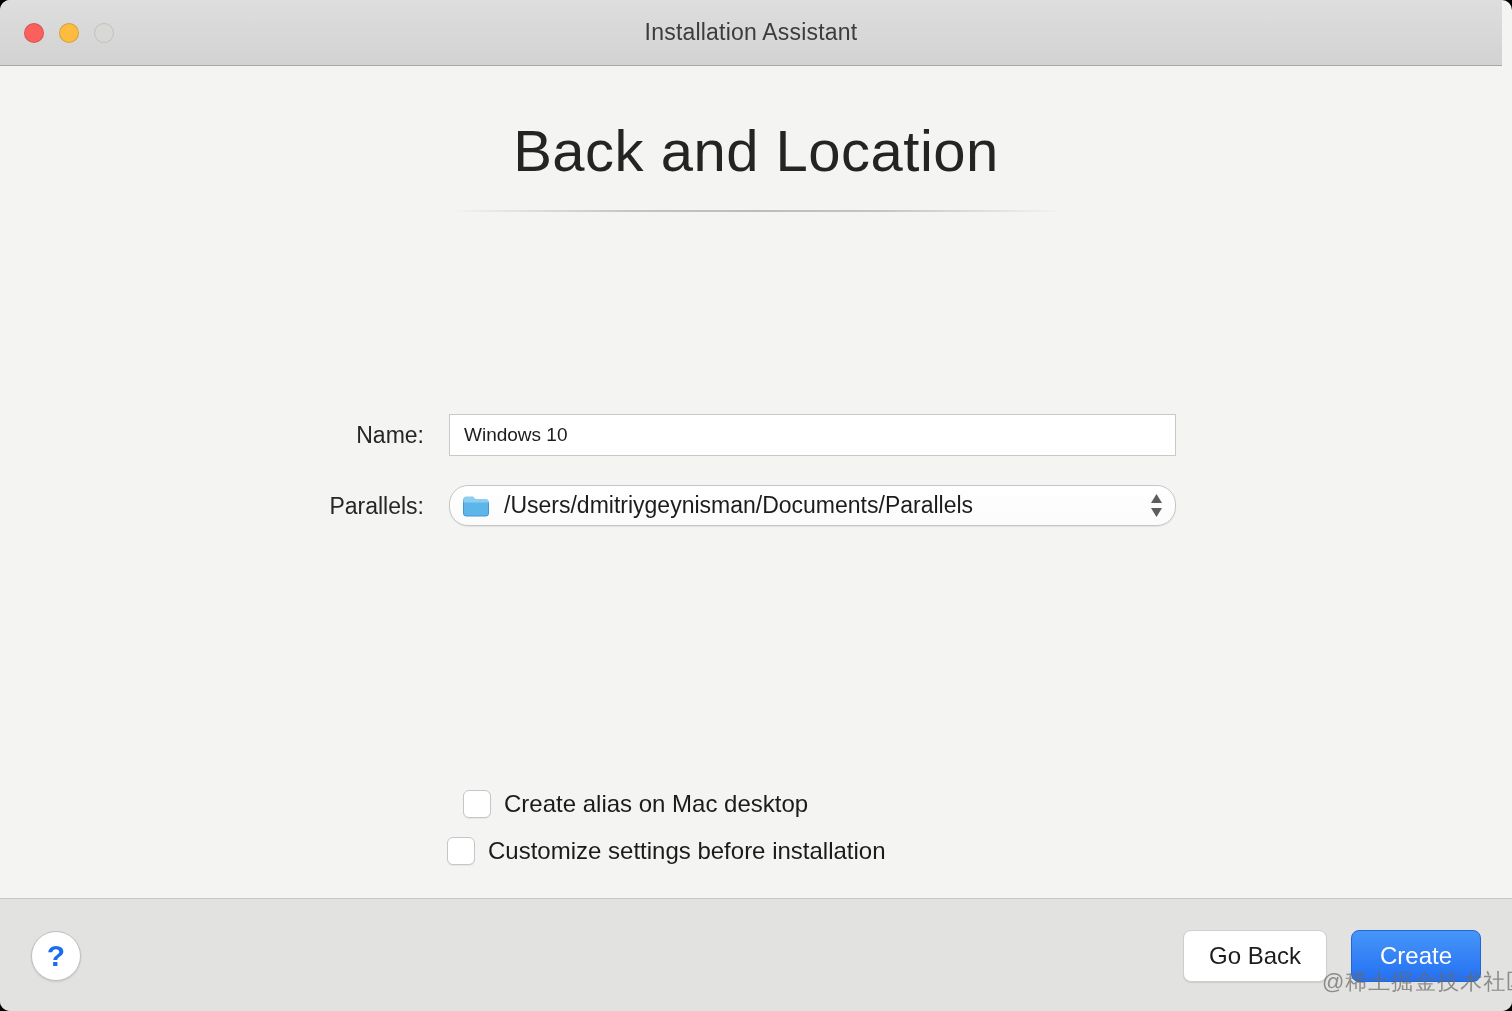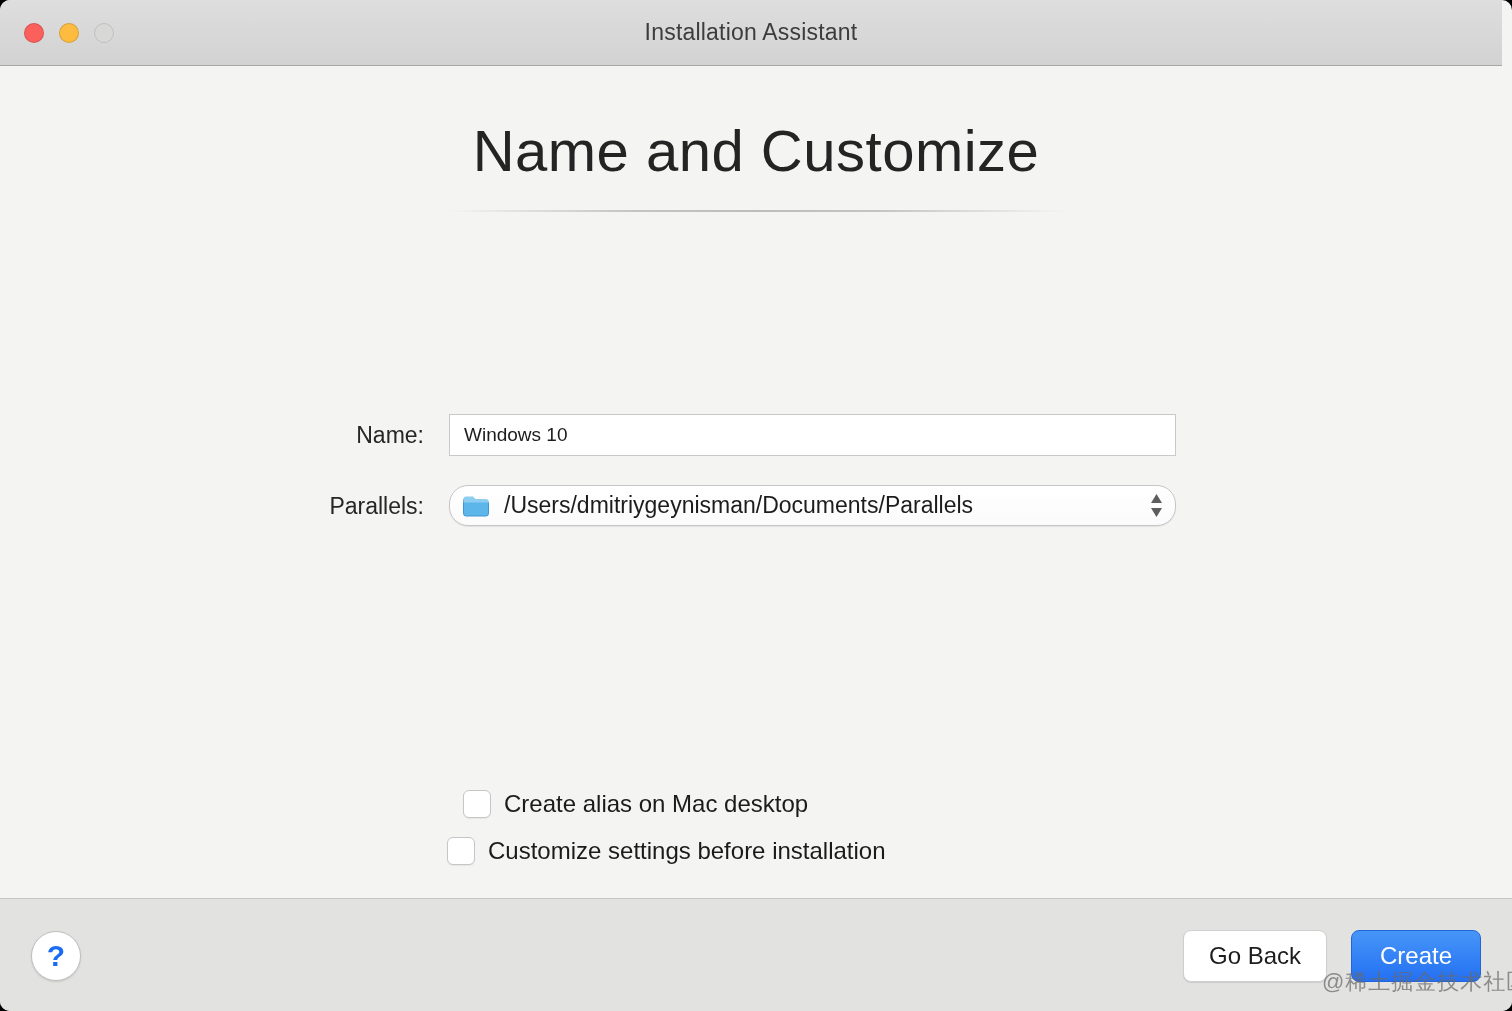--- a/index.html
+++ b/index.html
@@ -170,21 +170,21 @@
   <div class="titlebar">
     <div class="traffic-lights">
       <span class="tl red"></span>
       <span class="tl yellow"></span>
       <span class="tl gray"></span>
     </div>
     <div class="window-title">Installation Assistant</div>
   </div>
 
   <div class="content">
-    <h1 class="page-title">Name and Customize</h1>
+    <h1 class="page-title">Back and Location</h1>
     <div class="heading-divider"></div>
 
     <div class="form-row row-name">
       <label class="field-label">Name:</label>
       <input class="text-input" type="text" value="Windows 10" style="">
     </div>
 
     <div class="form-row row-location">
       <label class="field-label">Parallels:</label>
       <div class="popup-button">

